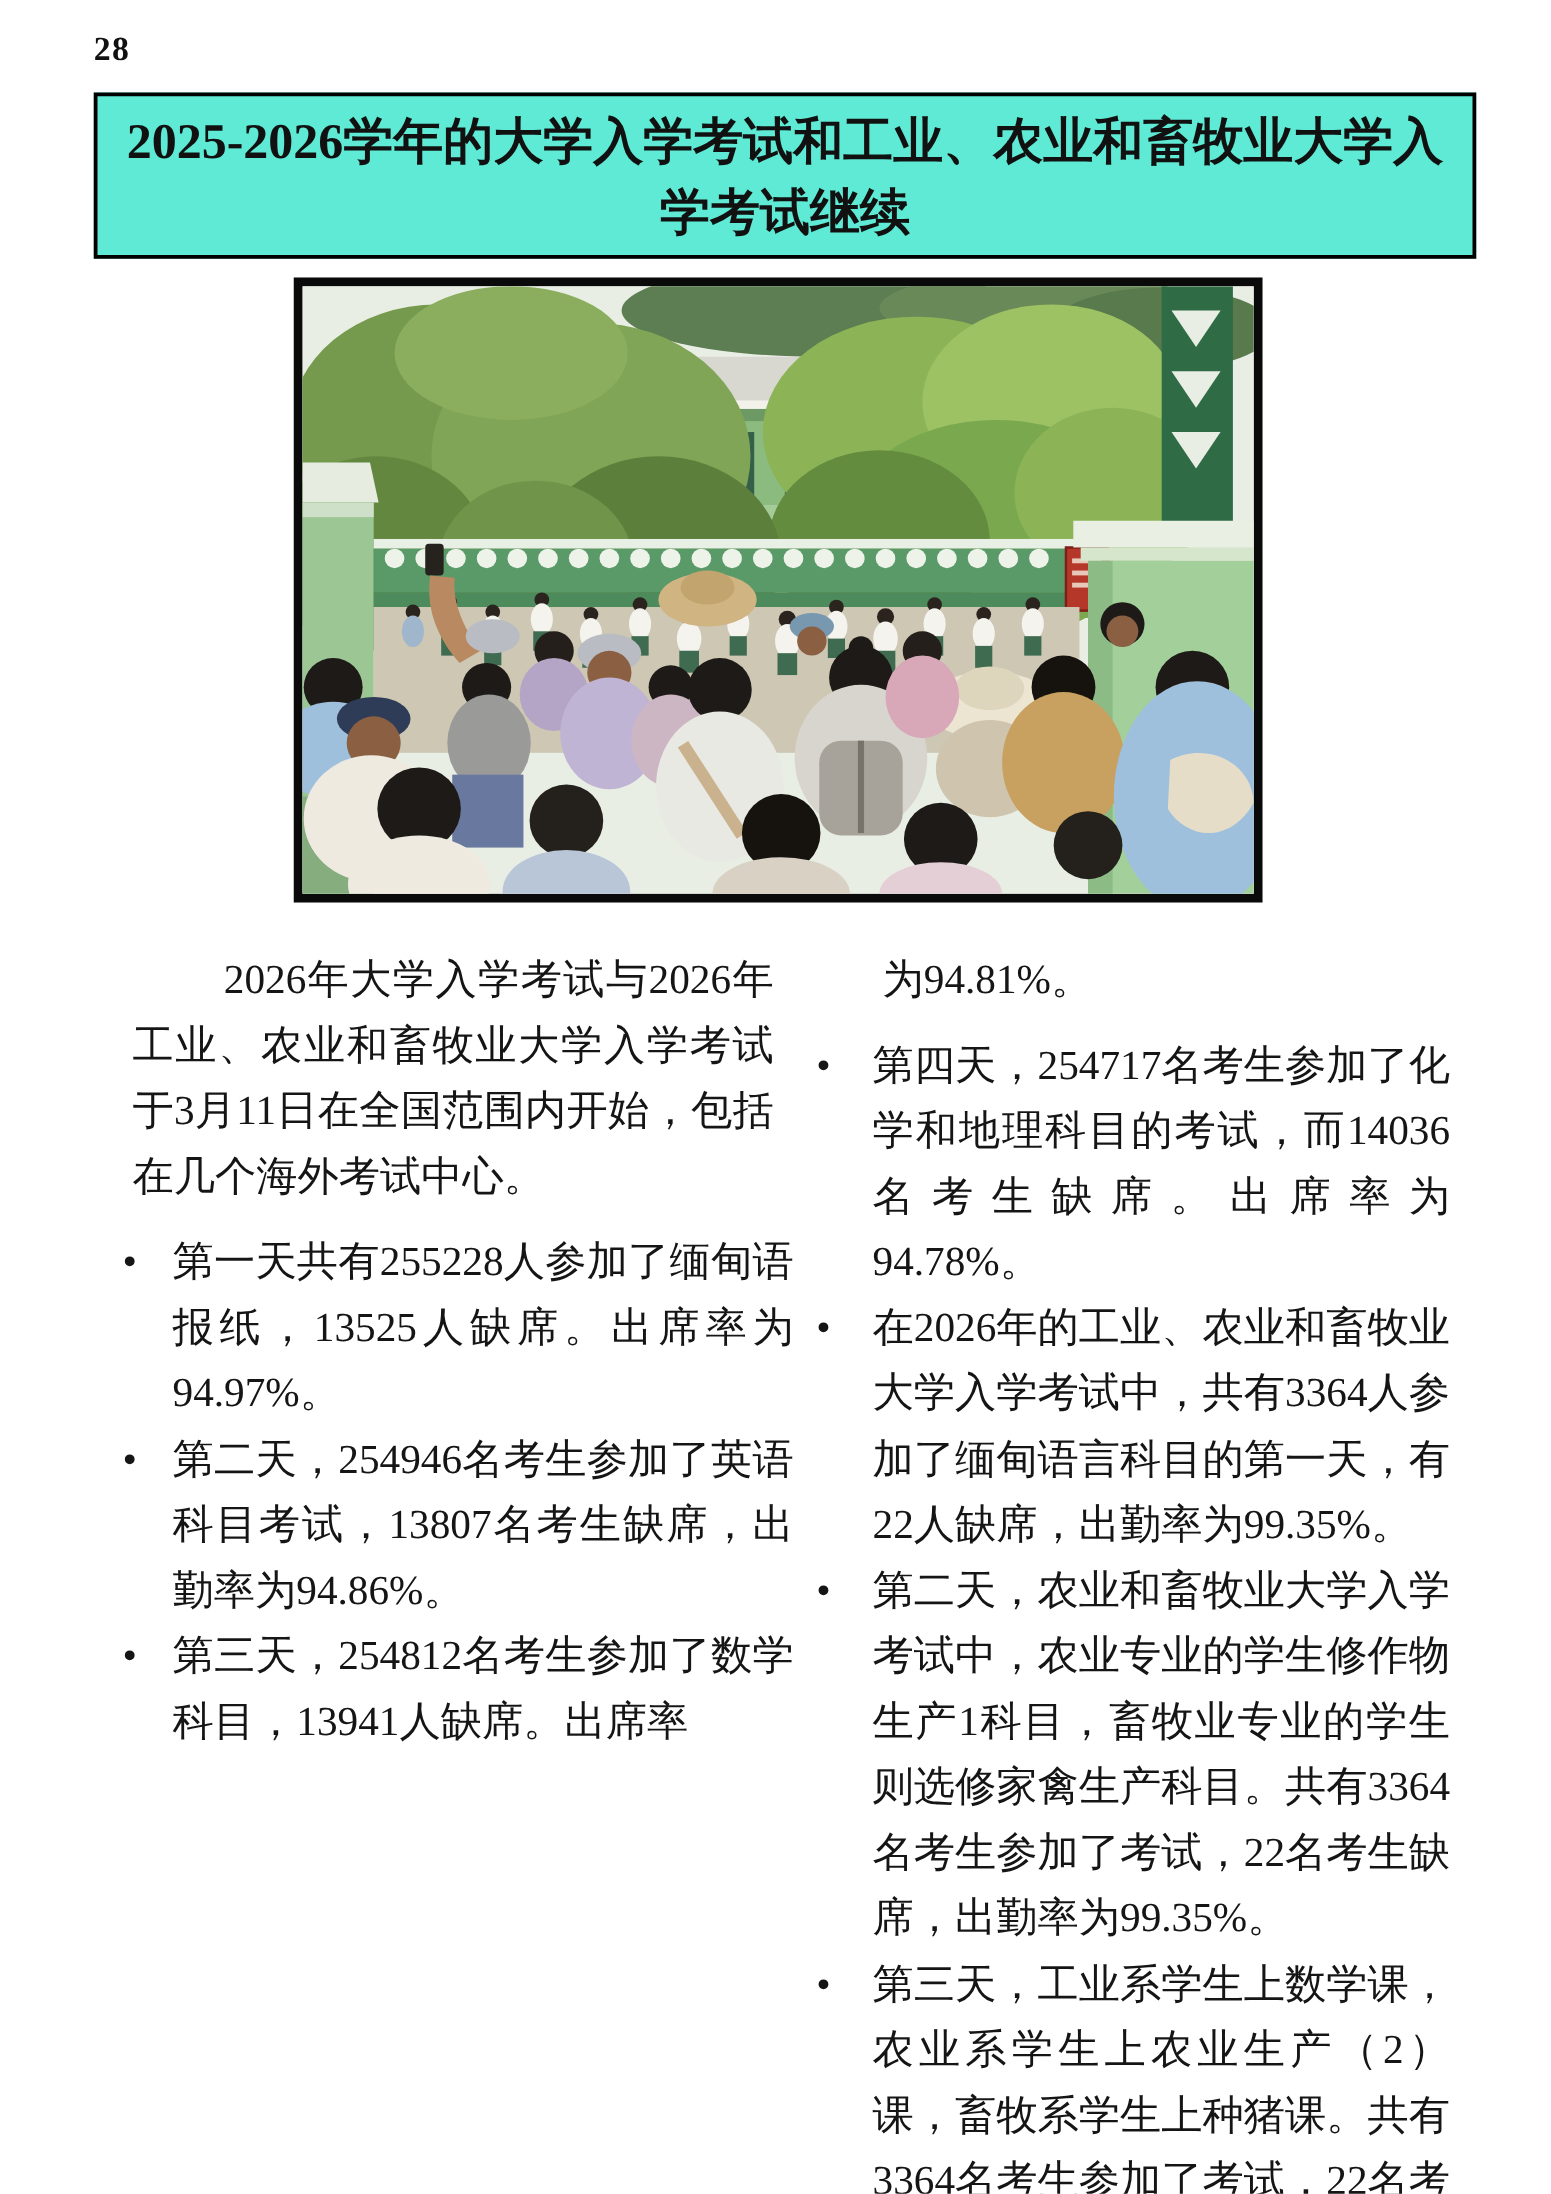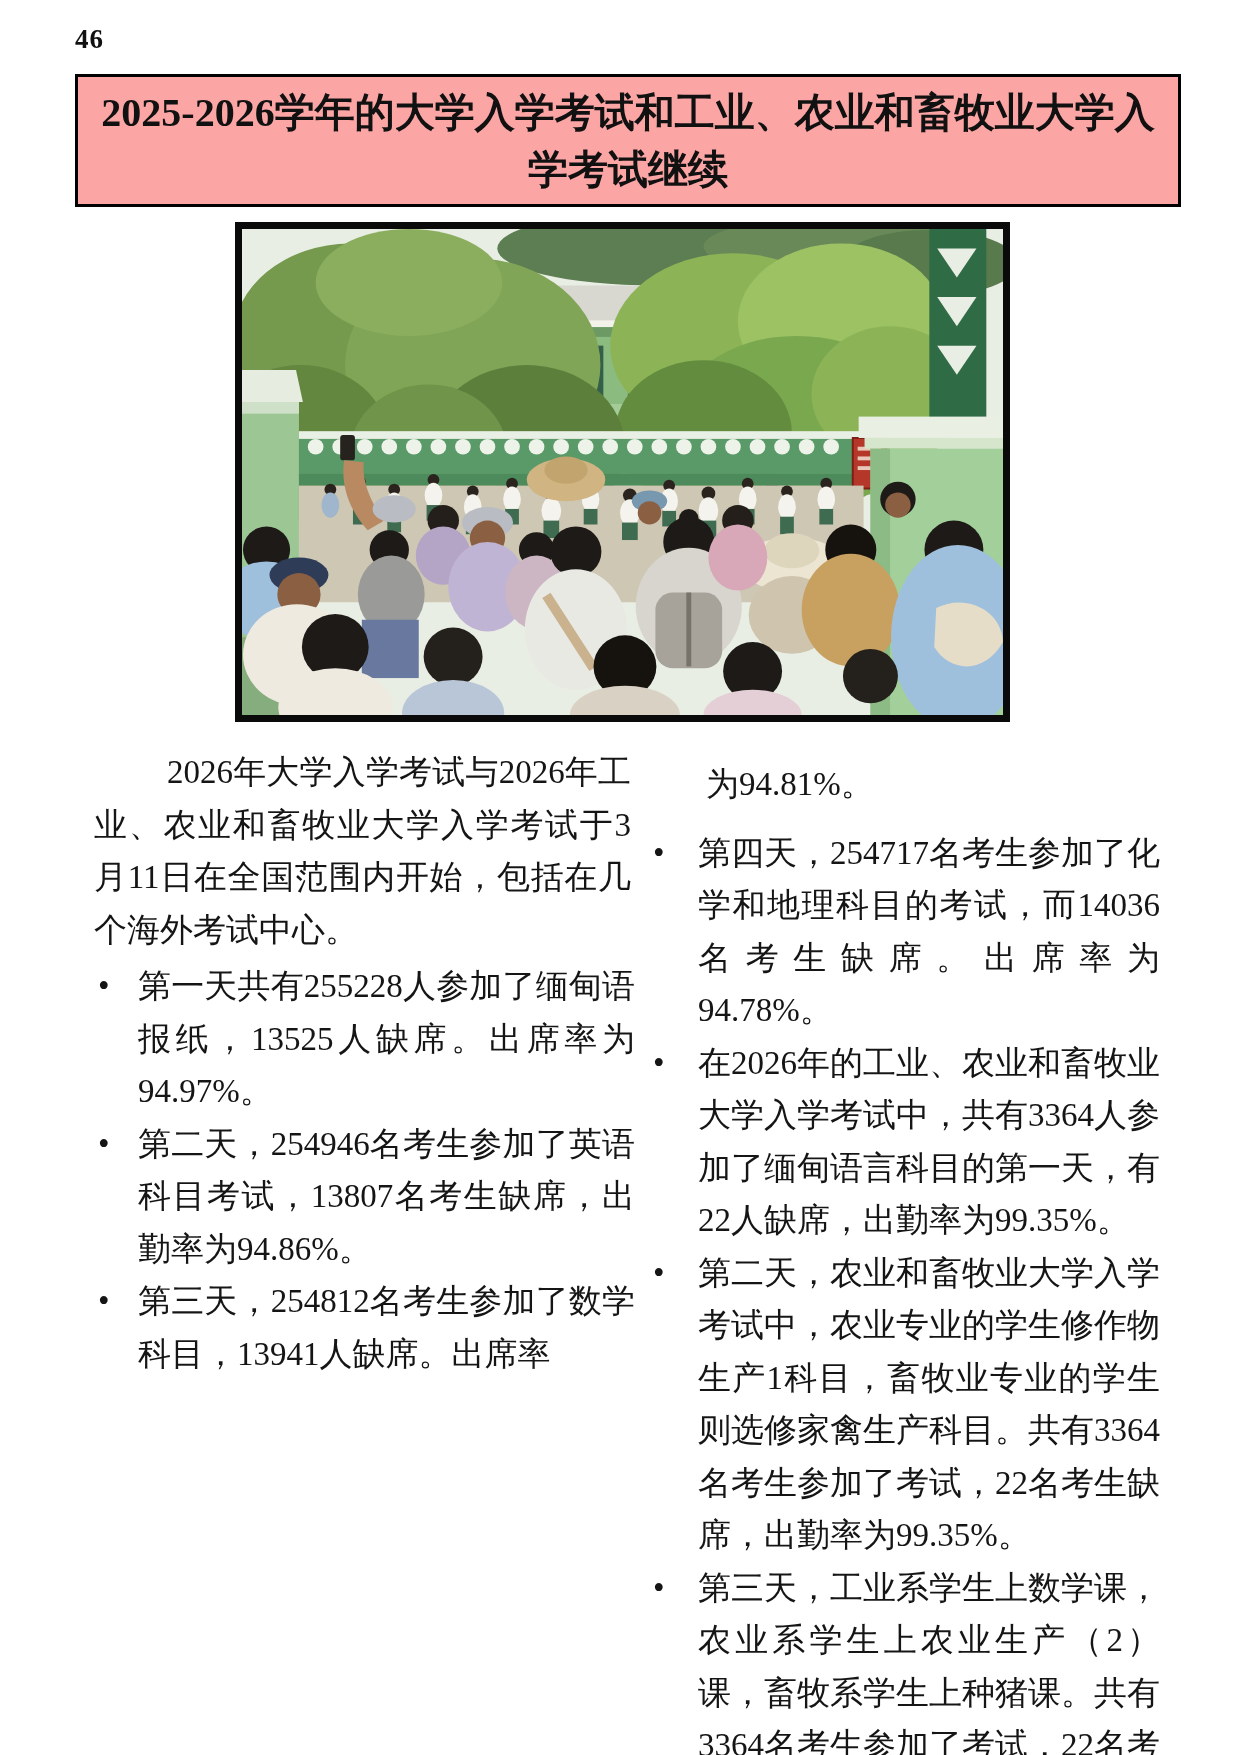--- a/index.html
+++ b/index.html
@@ -7,49 +7,49 @@
     width:1241px;height:1755px;position:relative;background:#ffffff;
     font-family:"Liberation Serif","DejaVu Serif",serif;color:#111;
     overflow:hidden;
   }
   .abs{position:absolute;}
   #page-number{
     left:75px;top:24px;font-size:27px;font-weight:bold;letter-spacing:1px;
   }
   #title-box{
     left:75px;top:74px;width:1100px;height:127px;
-    background:#fca5a5;border:3px solid #000;
+    background:#5eead4;border:3px solid #000;
     display:flex;align-items:center;justify-content:center;
   }
   #title-text{
     font-size:40px;font-weight:bold;line-height:57px;text-align:center;
     padding:0 6px;
   }
   #photo-frame{
     left:235px;top:222px;width:761px;height:486px;border:7px solid #0a0a0a;
     background:#e9eee4;
   }
   #photo-frame svg{display:block;width:100%;height:100%;}
   .col{
     top:742px;font-size:33px;line-height:52.5px;text-align:justify;
     text-justify:inter-character;color:#151515;
   }
   #left-col{left:90px;width:545px;}
   #right-col{left:645px;width:515px;}
-  .para{margin:4px;text-indent:73px;}
+  .para{margin:16px;text-indent:73px;}
   .cont{margin:16px;padding-left:45px;}
   .bullet{display:flex;margin:0;}
   .bullet .dot{flex:0 0 40px;text-align:left;padding-left:8px;}
   #right-col .bullet .dot{flex:0 0 45px;}
   .bullet .txt{flex:1;text-align:justify;text-justify:inter-character;}
 </style>
 </head>
 <body>
 
-<div class="abs" id="page-number">46</div>
+<div class="abs" id="page-number">28</div>
 
 <div class="abs" id="title-box">
   <div id="title-text">2025-2026学年的大学入学考试和工业、农业和畜牧业大学入学考试继续</div>
 </div>
 
 <div class="abs" id="photo-frame">
 
   <svg viewBox="0 0 775 500" preserveAspectRatio="none">
     <rect x="0" y="0" width="775" height="500" fill="#e9eee4"></rect>
 

